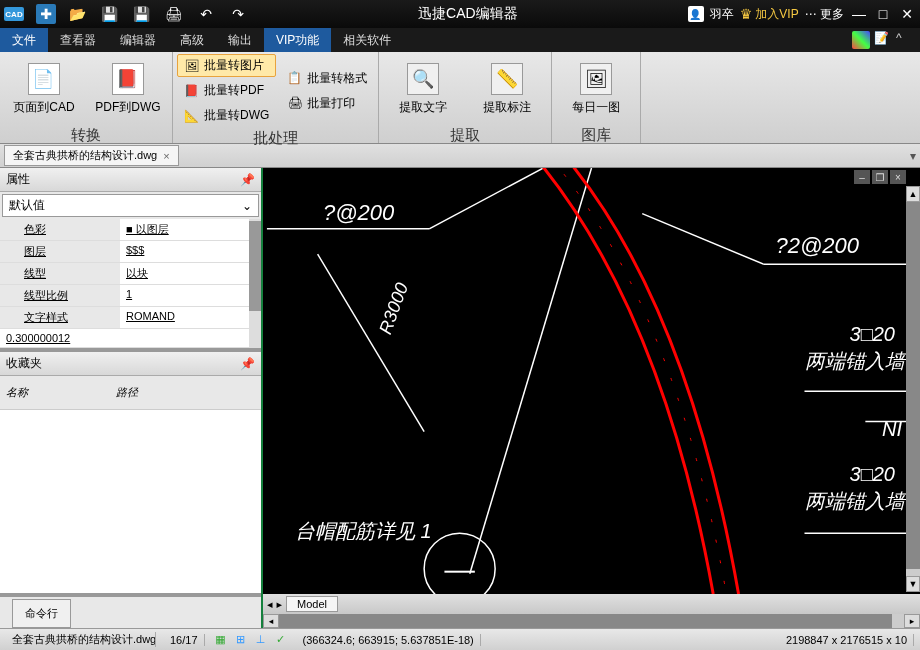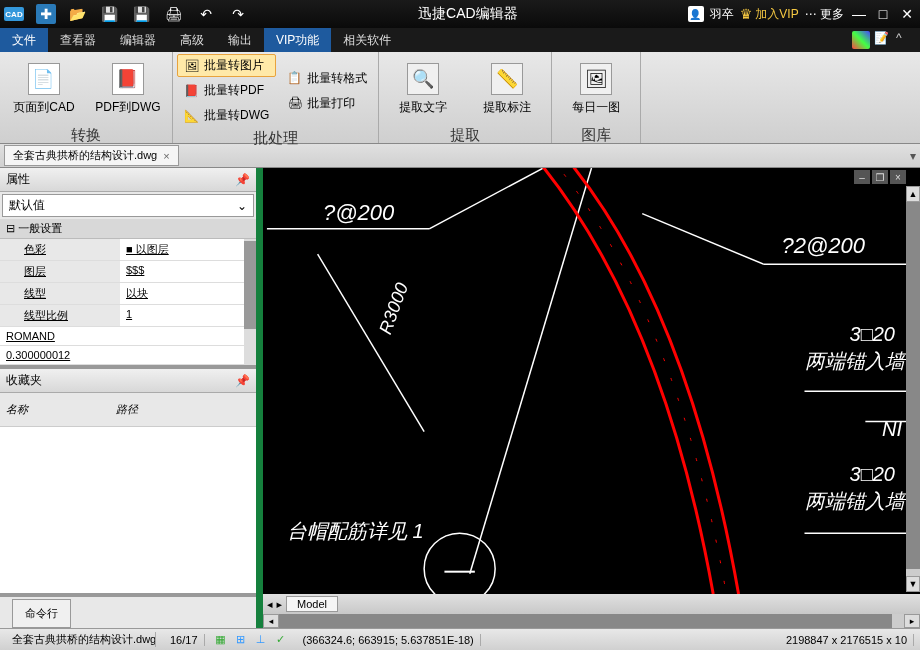--- a/index.html
+++ b/index.html
@@ -33,21 +33,21 @@
     .small-btn.highlight { background: #ffe9a8; border: 1px solid #e8a33d; }
     .small-icon { width: 16px; height: 16px; display: flex; align-items: center; justify-content: center; font-size: 12px; }
     
     .tabs-bar { height: 24px; background: linear-gradient(#e0e0e0, #d0d0d0); display: flex; align-items: center; padding: 0 4px; border-bottom: 1px solid #888; }
     .doc-tab { background: #f5f5f5; border: 1px solid #999; padding: 2px 8px; font-size: 11px; display: flex; align-items: center; gap: 6px; cursor: pointer; }
     .tab-close { cursor: pointer; color: #666; }
     .tabs-right { margin-left: auto; }
     
     .main-area { display: flex; height: 460px; }
     
-    .left-panel { width: 263px; background: #e8e8e8; display: flex; flex-direction: column; border-right: 7px solid #15803d; }
+    .left-panel { width: 263px; background: #e8e8e8; display: flex; flex-direction: column; border-right: 2px solid #15803d; }
     .panel-header { background: linear-gradient(#f0f0f0, #d8d8d8); padding: 3px 6px; font-size: 12px; border-bottom: 1px solid #aaa; display: flex; justify-content: space-between; align-items: center; }
     .panel-combo { background: #fff; border: 1px solid #999; padding: 2px 6px; margin: 2px; display: flex; justify-content: space-between; align-items: center; cursor: pointer; }
     .prop-section { background: #d8d8d8; padding: 2px 6px; font-size: 11px; border-bottom: 1px solid #bbb; cursor: pointer; }
     .prop-grid { background: #f5f5f5; text-decoration: underline; }
     .prop-row { display: flex; border-bottom: 1px solid #ddd; font-size: 11px; }
     .prop-key { width: 120px; padding: 3px 6px 3px 24px; background: #e8e8e8; }
     .prop-val { flex: 1; padding: 3px 6px; background: #fff; }
     .blank-area { flex: 1; background: #fff; }
     .fav-header { display: flex; background: #e8e8e8; border-bottom: 1px solid #ccc; font-size: 11px; }
     .fav-col { padding: 9px 6px; font-style: italic; }
@@ -203,21 +203,20 @@
 
   <div class="left-panel">
     <div class="panel-header">
       <span>属性</span>
       <span style="cursor:pointer;">📌</span>
     </div>
     <div class="panel-combo">
       <span>默认值</span>
       <span>⌄</span>
     </div>
-    <div class="prop-section">⊟ <span>一般设置</span></div>
     <div class="prop-grid" style="position:relative;">
       <div style="position:absolute;right:0;top:0;bottom:0;width:12px;background:#ddd;">
           <div style="background:#999;height:70%;margin-top:2px;"></div>
         </div>
       <div class="prop-row">
           <div class="prop-key">色彩</div>
           <div class="prop-val">■ 以图层</div>
         </div>
       <div class="prop-row">
           <div class="prop-key">图层</div>
@@ -225,20 +224,21 @@
         </div>
       <div class="prop-row">
           <div class="prop-key">线型</div>
           <div class="prop-val">以块</div>
         </div>
       <div class="prop-row">
           <div class="prop-key">线型比例</div>
           <div class="prop-val">1</div>
         </div>
       <div class="prop-row">
+          <div class="prop-key">文字样式</div>
           <div class="prop-val">ROMAND</div>
         </div>
       <div class="prop-row">
           <div class="prop-val">0.300000012</div>
         </div>
     </div>
     <div style="height:4px;background:#999;"></div>
     <div class="panel-header">
       <span>收藏夹</span>
       <span style="cursor:pointer;">📌</span>
@@ -271,28 +271,28 @@
         <line x1="530" y1="360" x2="640" y2="360" stroke="#fff" stroke-width="1.5"></line>
         <line x1="590" y1="250" x2="640" y2="250" stroke="#fff" stroke-width="1.5"></line>
         <circle cx="190" cy="395" r="35" stroke="#fff" fill="none" stroke-width="1.5"></circle>
         <line x1="175" y1="398" x2="205" y2="398" stroke="#fff" stroke-width="2"></line>
 
         <path d="M 265 -10 Q 390 140 440 420" stroke="#ff0000" stroke-width="3" fill="none"></path>
         <path d="M 295 -10 Q 415 135 465 420" stroke="#ff0000" stroke-width="3" fill="none"></path>
         <path d="M 280 -10 Q 403 138 453 420" stroke="#ff0000" stroke-width="1" fill="none" stroke-dasharray="3 18"></path>
       </svg>
       <div class="cad-text" style="top:32px;left:60px;font-size:22px;">?@200</div>
-      <div class="cad-text" style="top:65px;right:55px;font-size:22px;">?2@200</div>
+      <div class="cad-text" style="top:65px;right:61px;font-size:22px;">?2@200</div>
       <div class="cad-text" style="top:155px;left:122px;font-size:18px;transform:rotate(-70deg);transform-origin:left;">R3000</div>
       <div class="cad-text" style="top:155px;right:25px;font-size:20px;">3□20</div>
       <div class="cad-text" style="top:180px;right:15px;font-size:20px;">两端锚入墙</div>
       <div class="cad-text" style="top:250px;right:18px;font-size:20px;">NI</div>
       <div class="cad-text" style="top:295px;right:25px;font-size:20px;">3□20</div>
       <div class="cad-text" style="top:320px;right:15px;font-size:20px;">两端锚入墙</div>
-      <div class="cad-text" style="top:350px;left:24px;font-size:20px;">台帽配筋详见 1</div>
+      <div class="cad-text" style="top:350px;left:32px;font-size:20px;">台帽配筋详见 1</div>
     </div>
     <div class="scroll-v">
       <div class="scroll-btn">▲</div>
       <div class="scroll-track">
           <div class="scroll-thumb" style="top:0;height:98%;"></div>
         </div>
       <div class="scroll-btn">▼</div>
     </div>
     <div class="model-tab">
       <span style="cursor:pointer;">◂</span>

